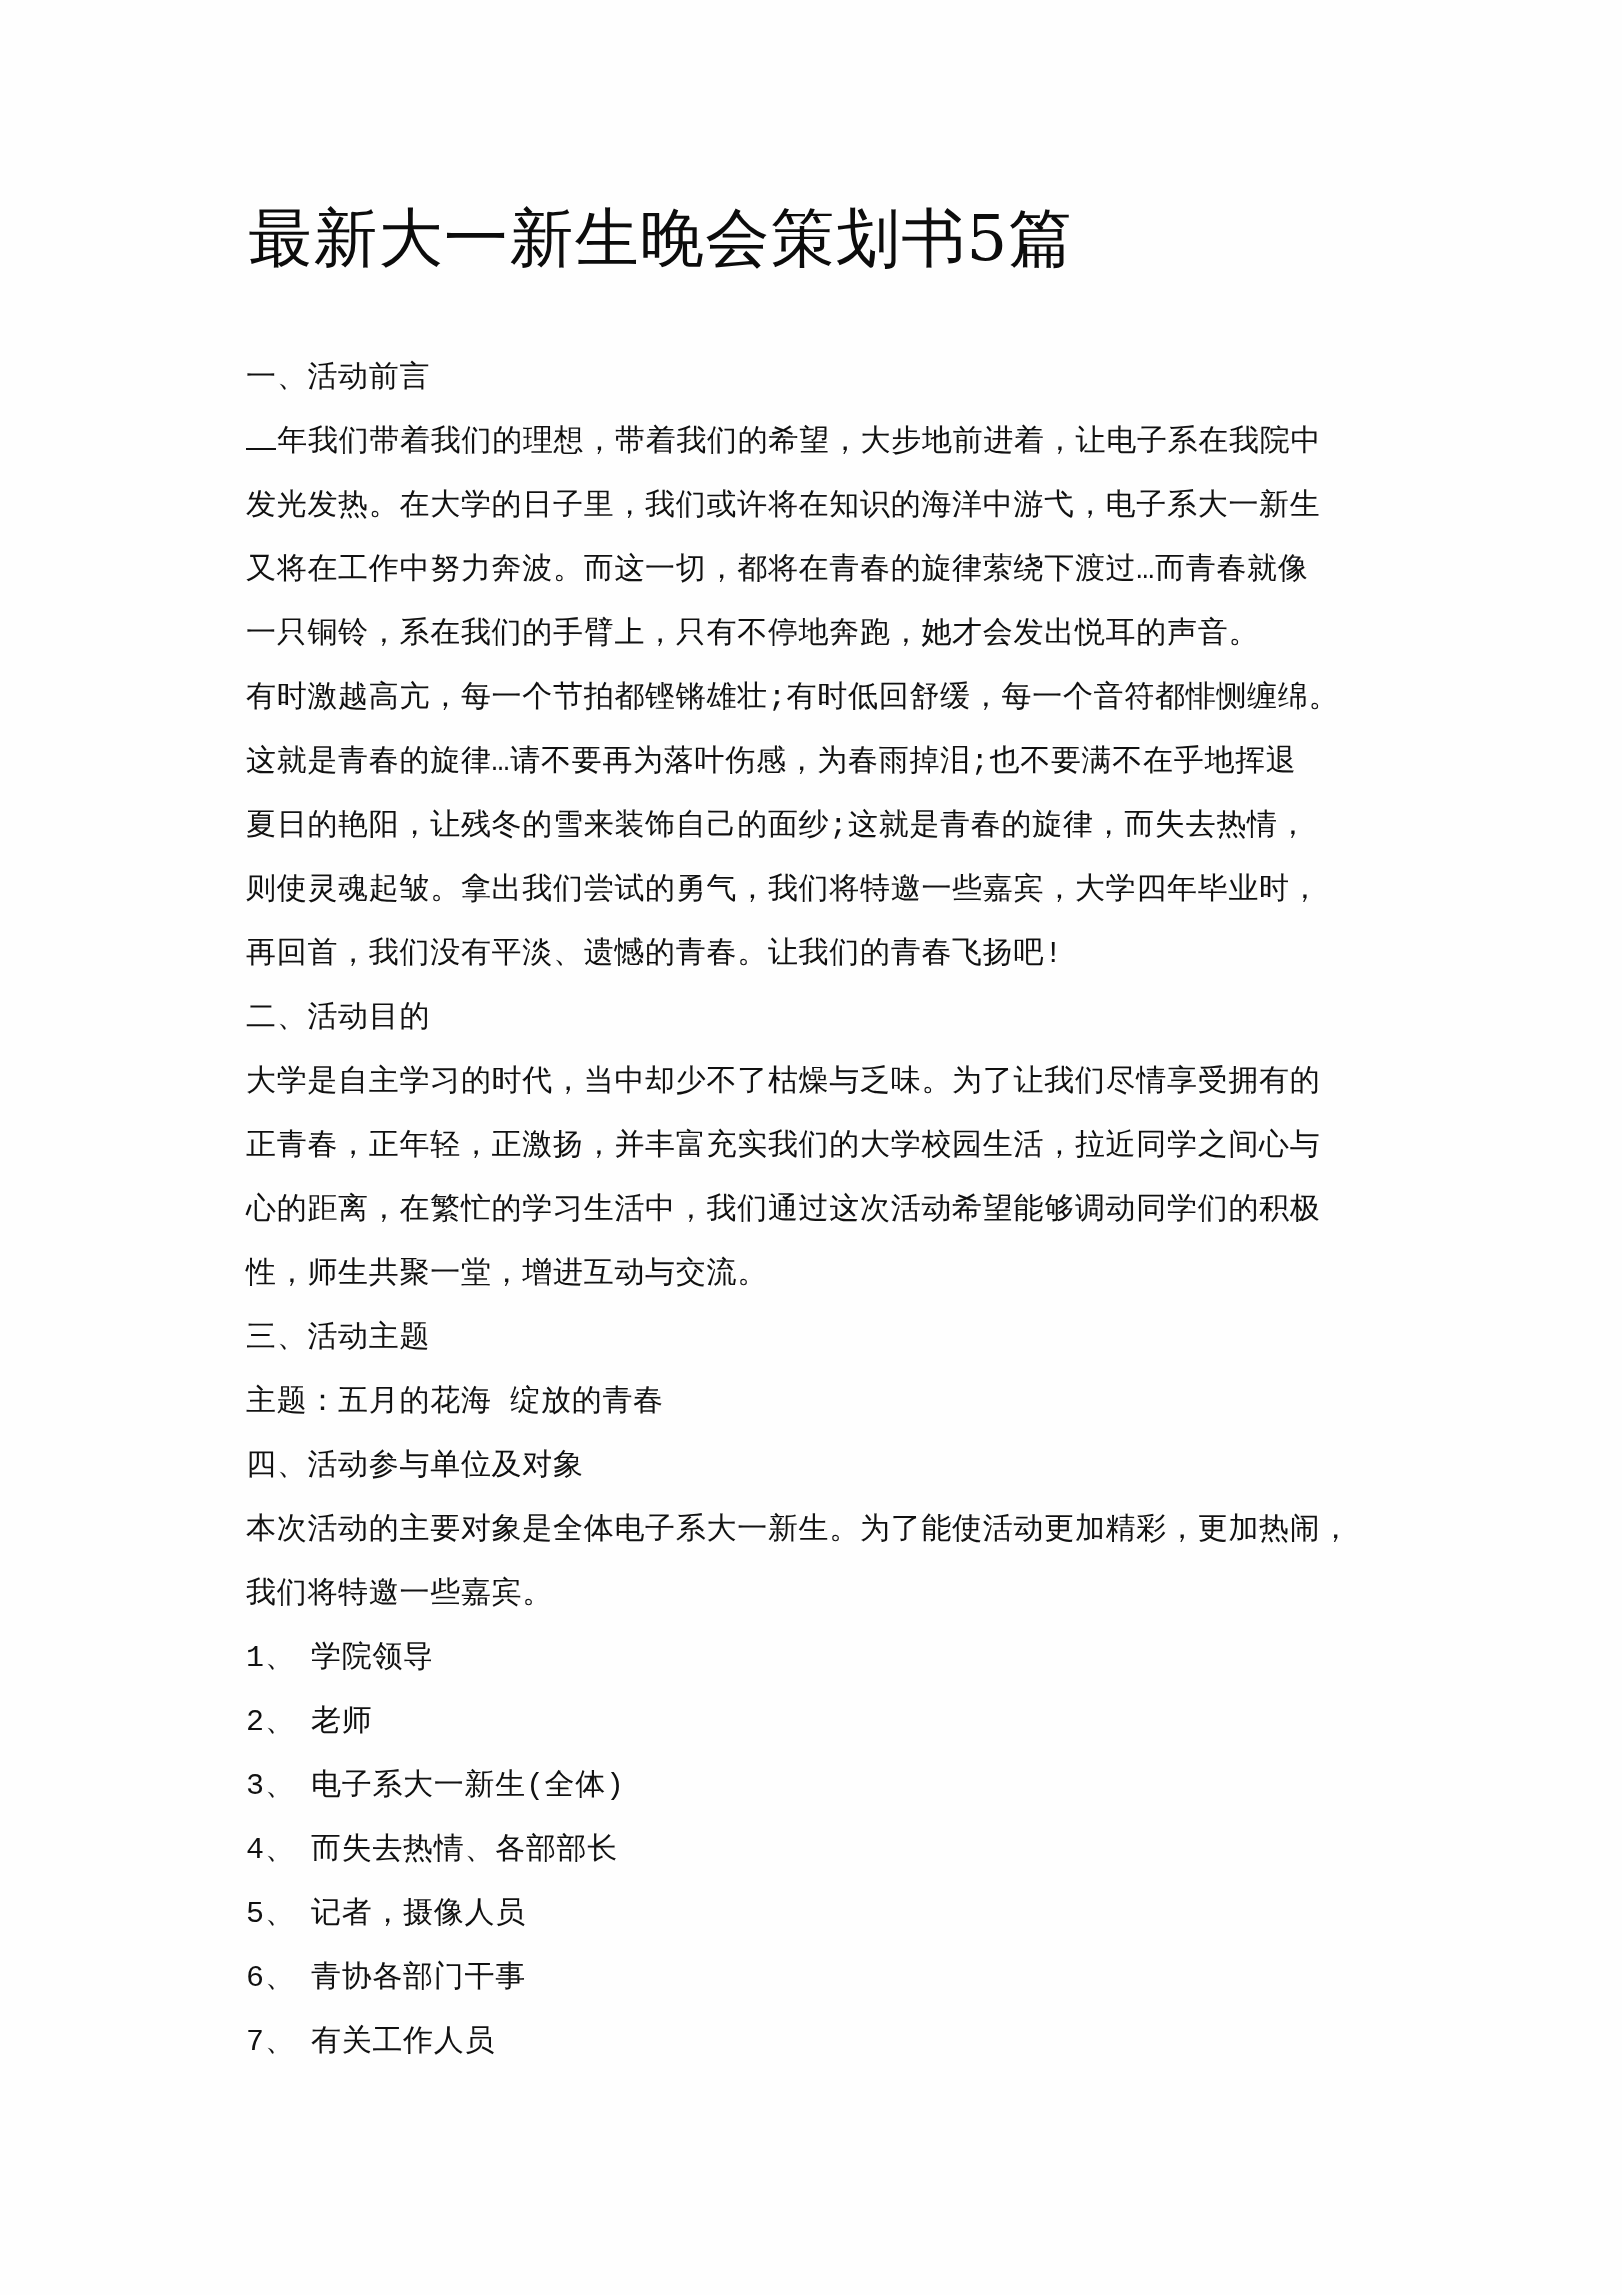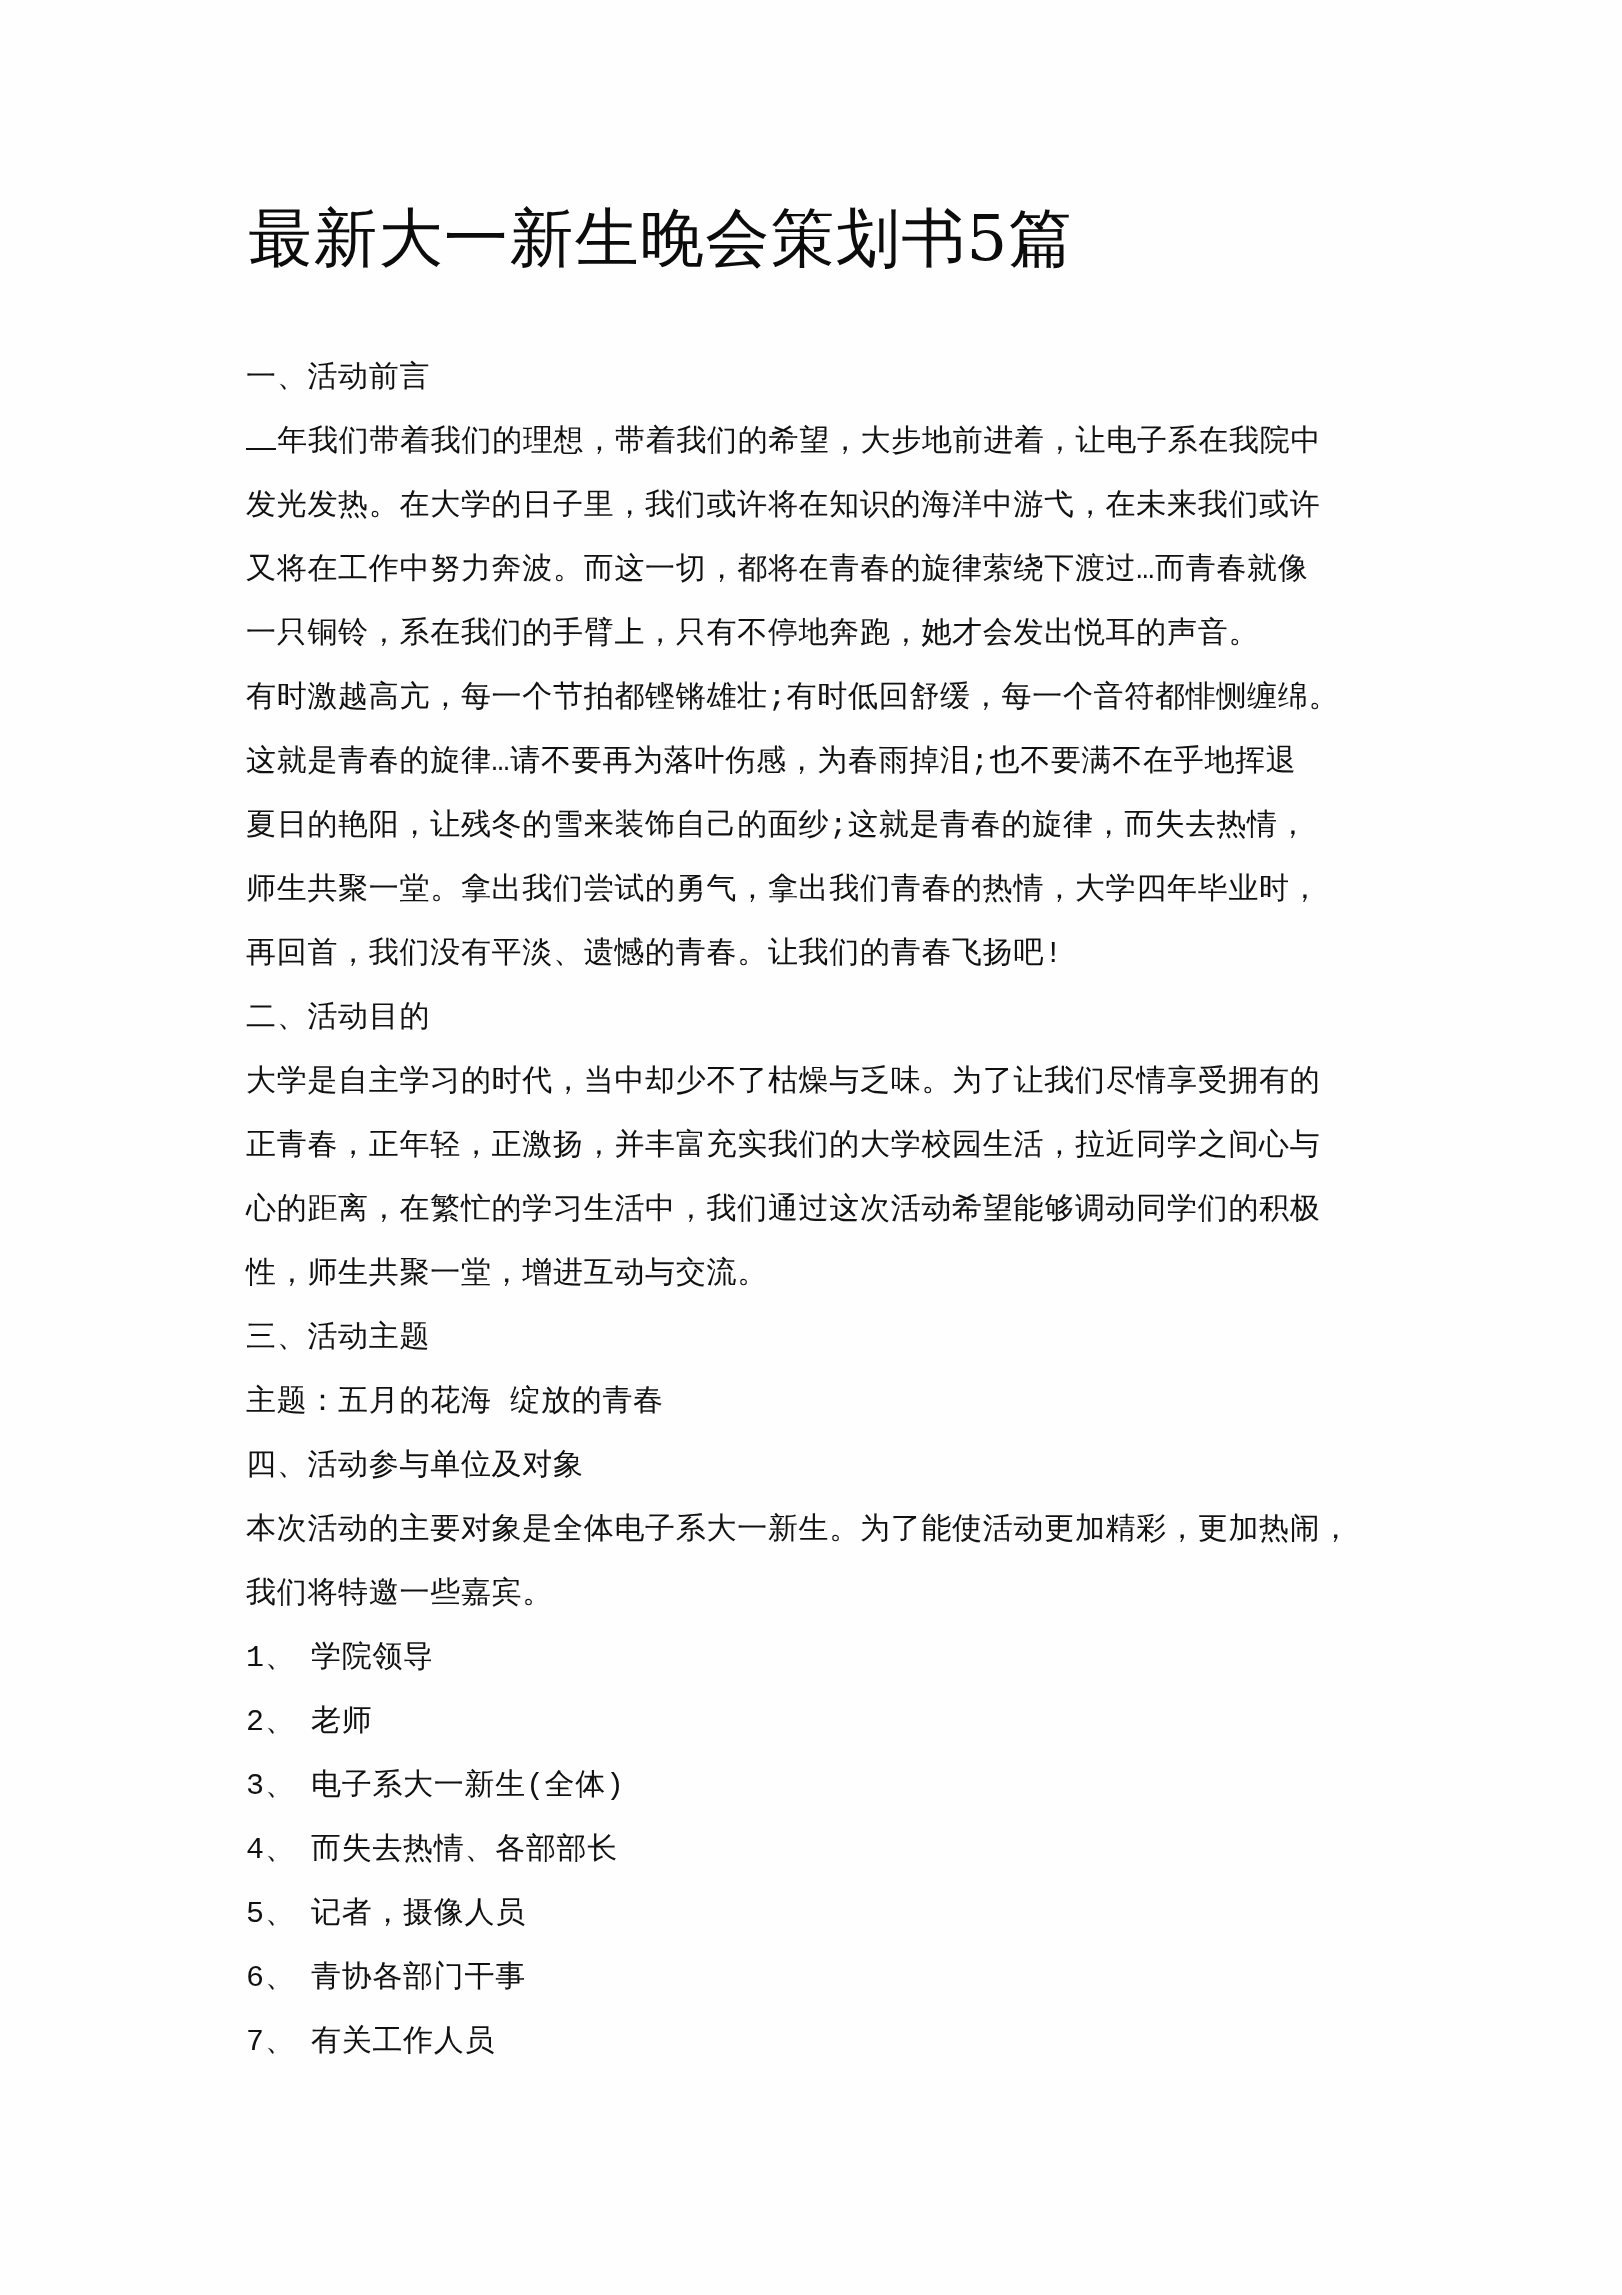--- a/index.html
+++ b/index.html
@@ -68,27 +68,27 @@
 <body>
 
 <div class="page">
 
   <h1 class="title">最新大一新生晚会策划书5篇</h1>
 
   <div class="body">
 
     <div class="line heading">一、活动前言</div>
     <div class="line"><span class="blank-underscore"></span><span>年我们带着我们的理想，带着我们的希望，大步地前进着，让电子系在我院中</span></div>
-    <div class="line">发光发热。在大学的日子里，我们或许将在知识的海洋中游弋，在未来我们或许</div>
+    <div class="line">发光发热。在大学的日子里，我们或许将在知识的海洋中游弋，电子系大一新生</div>
     <div class="line">又将在工作中努力奔波。而这一切，都将在青春的旋律萦绕下渡过…而青春就像</div>
     <div class="line">一只铜铃，系在我们的手臂上，只有不停地奔跑，她才会发出悦耳的声音。</div>
     <div class="line">有时激越高亢，每一个节拍都铿锵雄壮;有时低回舒缓，每一个音符都悱恻缠绵。</div>
     <div class="line">这就是青春的旋律…请不要再为落叶伤感，为春雨掉泪;也不要满不在乎地挥退</div>
     <div class="line">夏日的艳阳，让残冬的雪来装饰自己的面纱;这就是青春的旋律，而失去热情，</div>
-    <div class="line">师生共聚一堂。拿出我们尝试的勇气，拿出我们青春的热情，大学四年毕业时，</div>
+    <div class="line">则使灵魂起皱。拿出我们尝试的勇气，我们将特邀一些嘉宾，大学四年毕业时，</div>
     <div class="line">再回首，我们没有平淡、遗憾的青春。让我们的青春飞扬吧!</div>
 
     <div class="line heading">二、活动目的</div>
     <div class="line">大学是自主学习的时代，当中却少不了枯燥与乏味。为了让我们尽情享受拥有的</div>
     <div class="line">正青春，正年轻，正激扬，并丰富充实我们的大学校园生活，拉近同学之间心与</div>
     <div class="line">心的距离，在繁忙的学习生活中，我们通过这次活动希望能够调动同学们的积极</div>
     <div class="line">性，师生共聚一堂，增进互动与交流。</div>
 
     <div class="line heading">三、活动主题</div>
     <div class="line">主题：五月的花海 绽放的青春</div>

